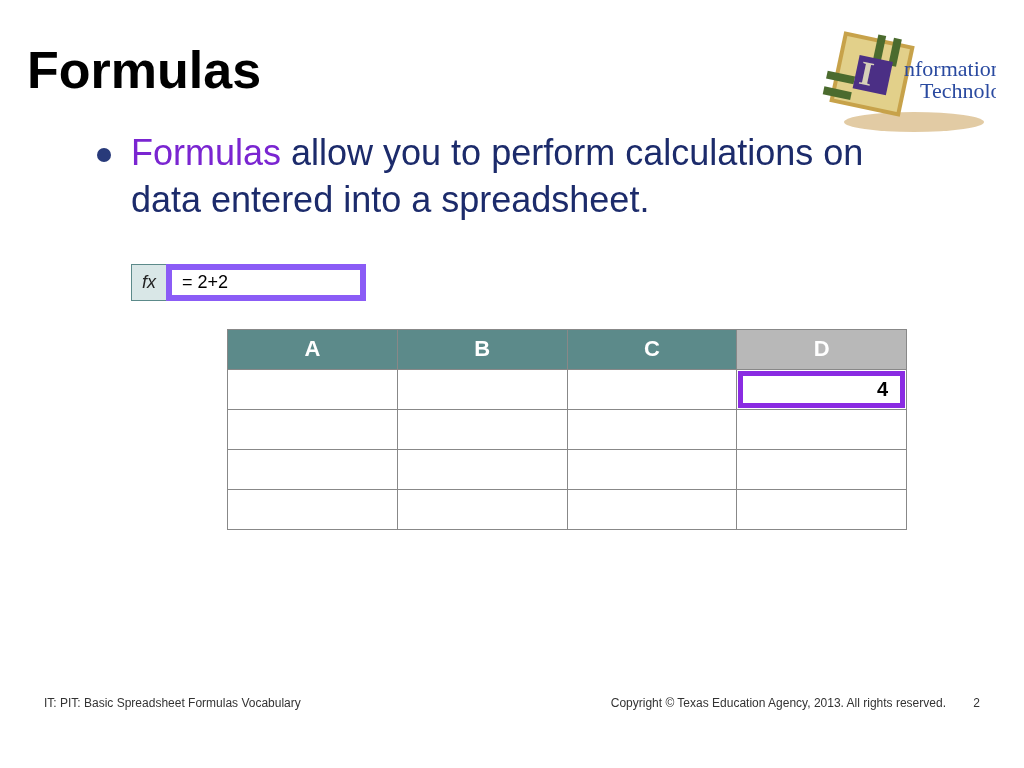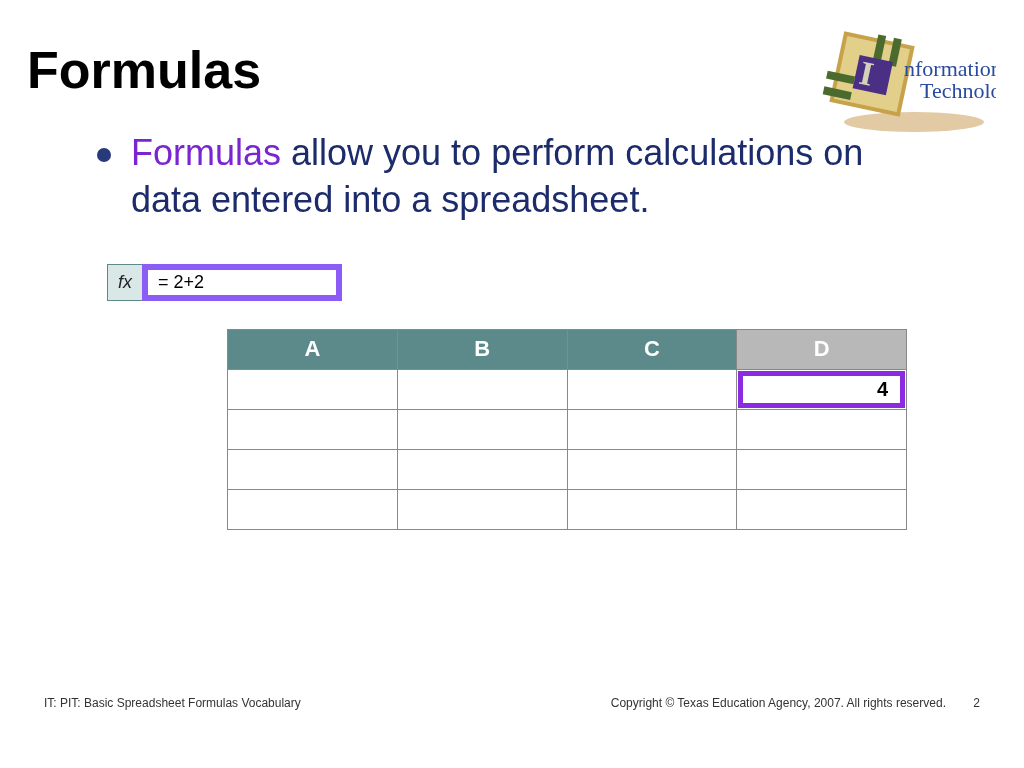--- a/index.html
+++ b/index.html
@@ -42,21 +42,21 @@
     font-size: 36px;
     line-height: 1.3;
     color: #1c2b6b;
   }
   .bullet-text .emph {
     color: #7a25d1;
   }
   .formula-bar-wrap {
     display: flex;
     align-items: stretch;
-    margin-left: 80px;
+    margin-left: 104px;
     margin-bottom: 28px;
   }
   .fx-box {
     border: 1px solid #5c8a8a;
     background: #d9e7e7;
     font-style: italic;
     font-size: 18px;
     padding: 4px 10px;
     display: flex;
     align-items: center;
@@ -204,18 +204,18 @@
         <td></td>
         <td></td>
         <td></td>
       </tr>
     </tbody>
   </table>
 
   <div class="footer">
     <span>IT: PIT: Basic Spreadsheet Formulas Vocabulary</span>
     <span>
-      <span>Copyright © Texas Education Agency, 2007. All rights reserved.</span>
+      <span>Copyright © Texas Education Agency, 2013. All rights reserved.</span>
       <span class="pg">2</span>
     </span>
   </div>
 
 </div>
 
 </body></html>

